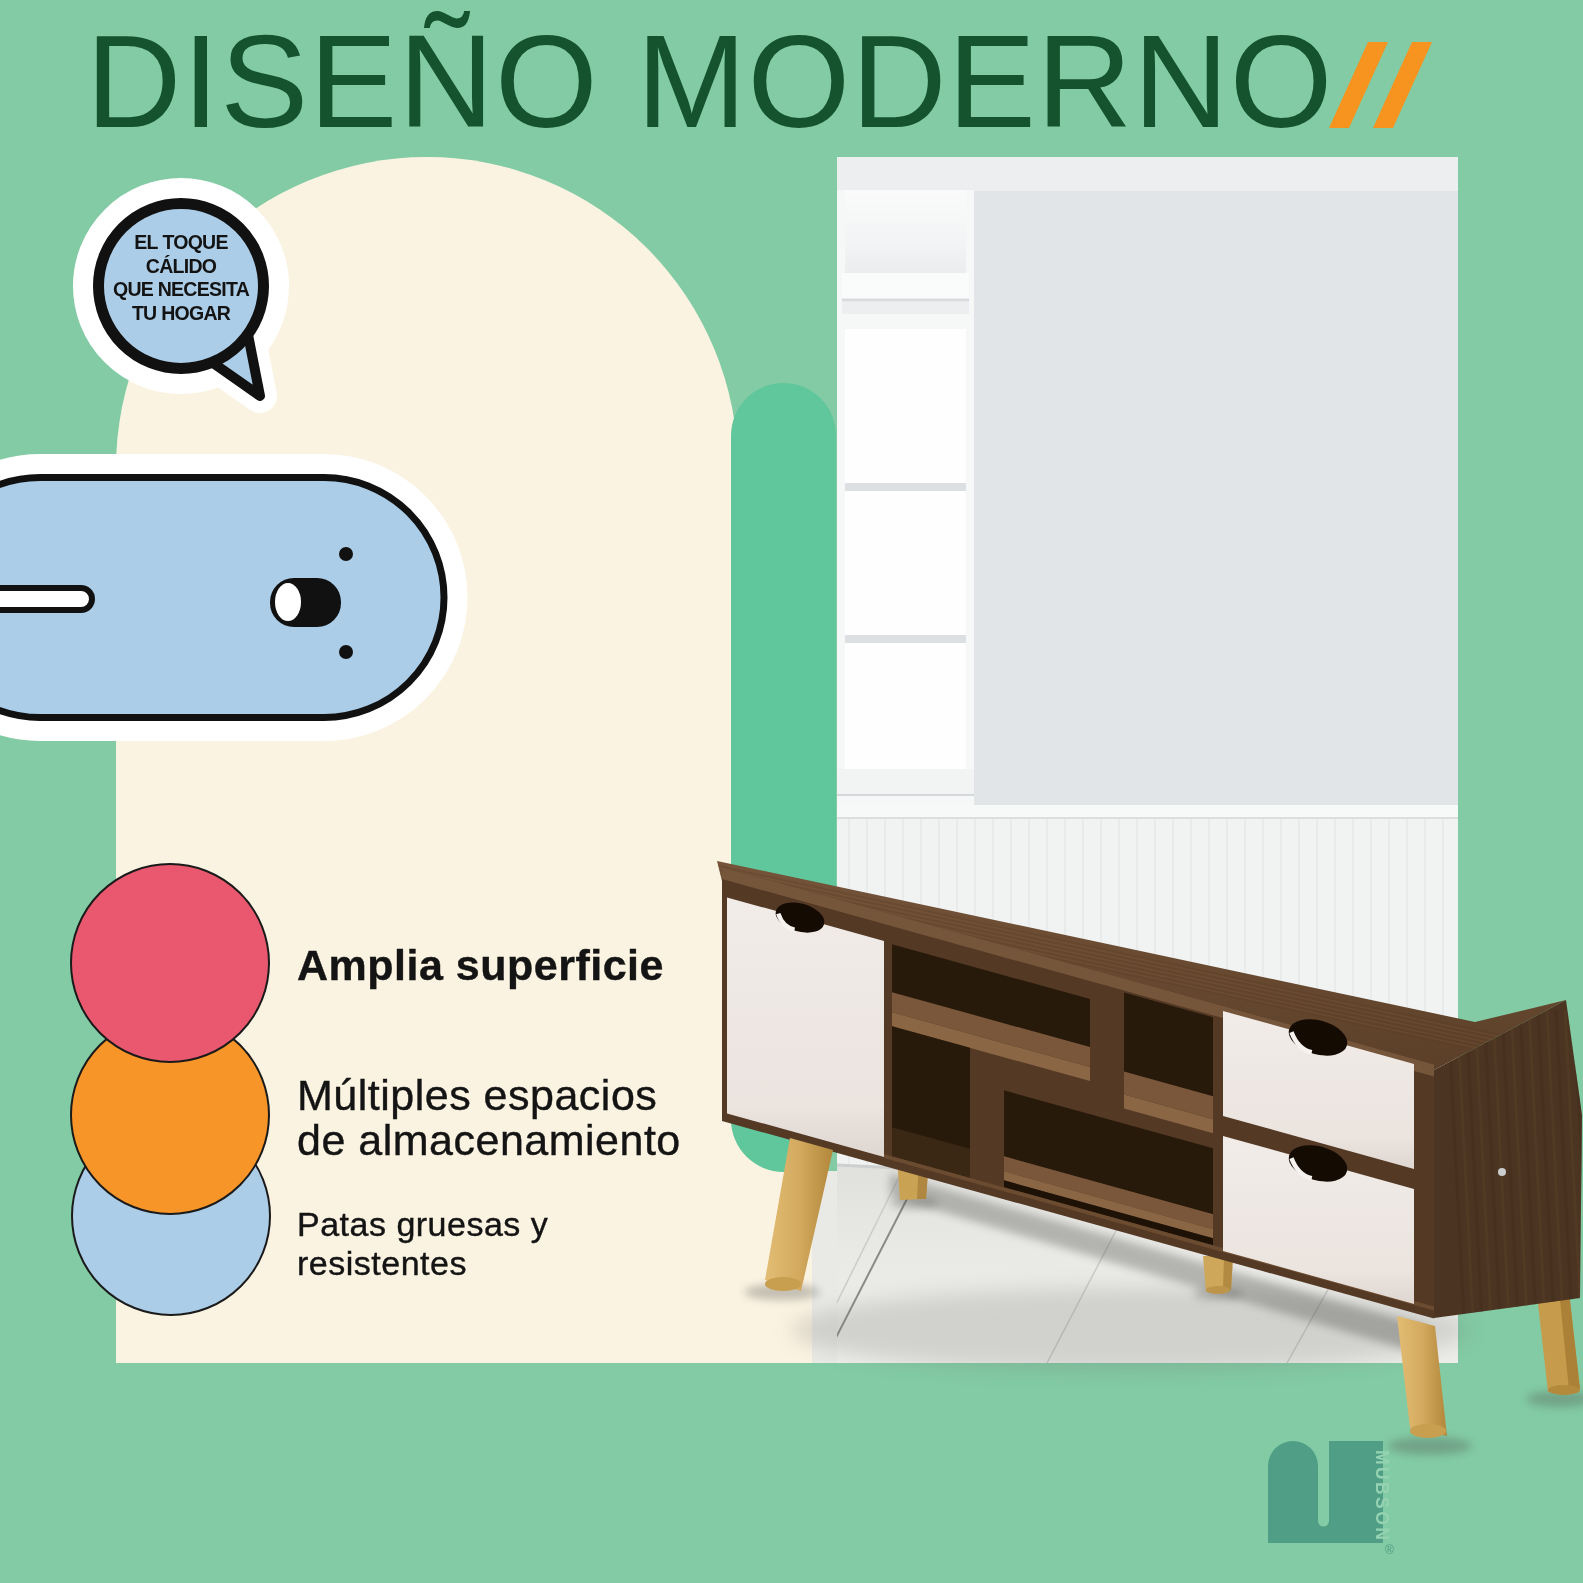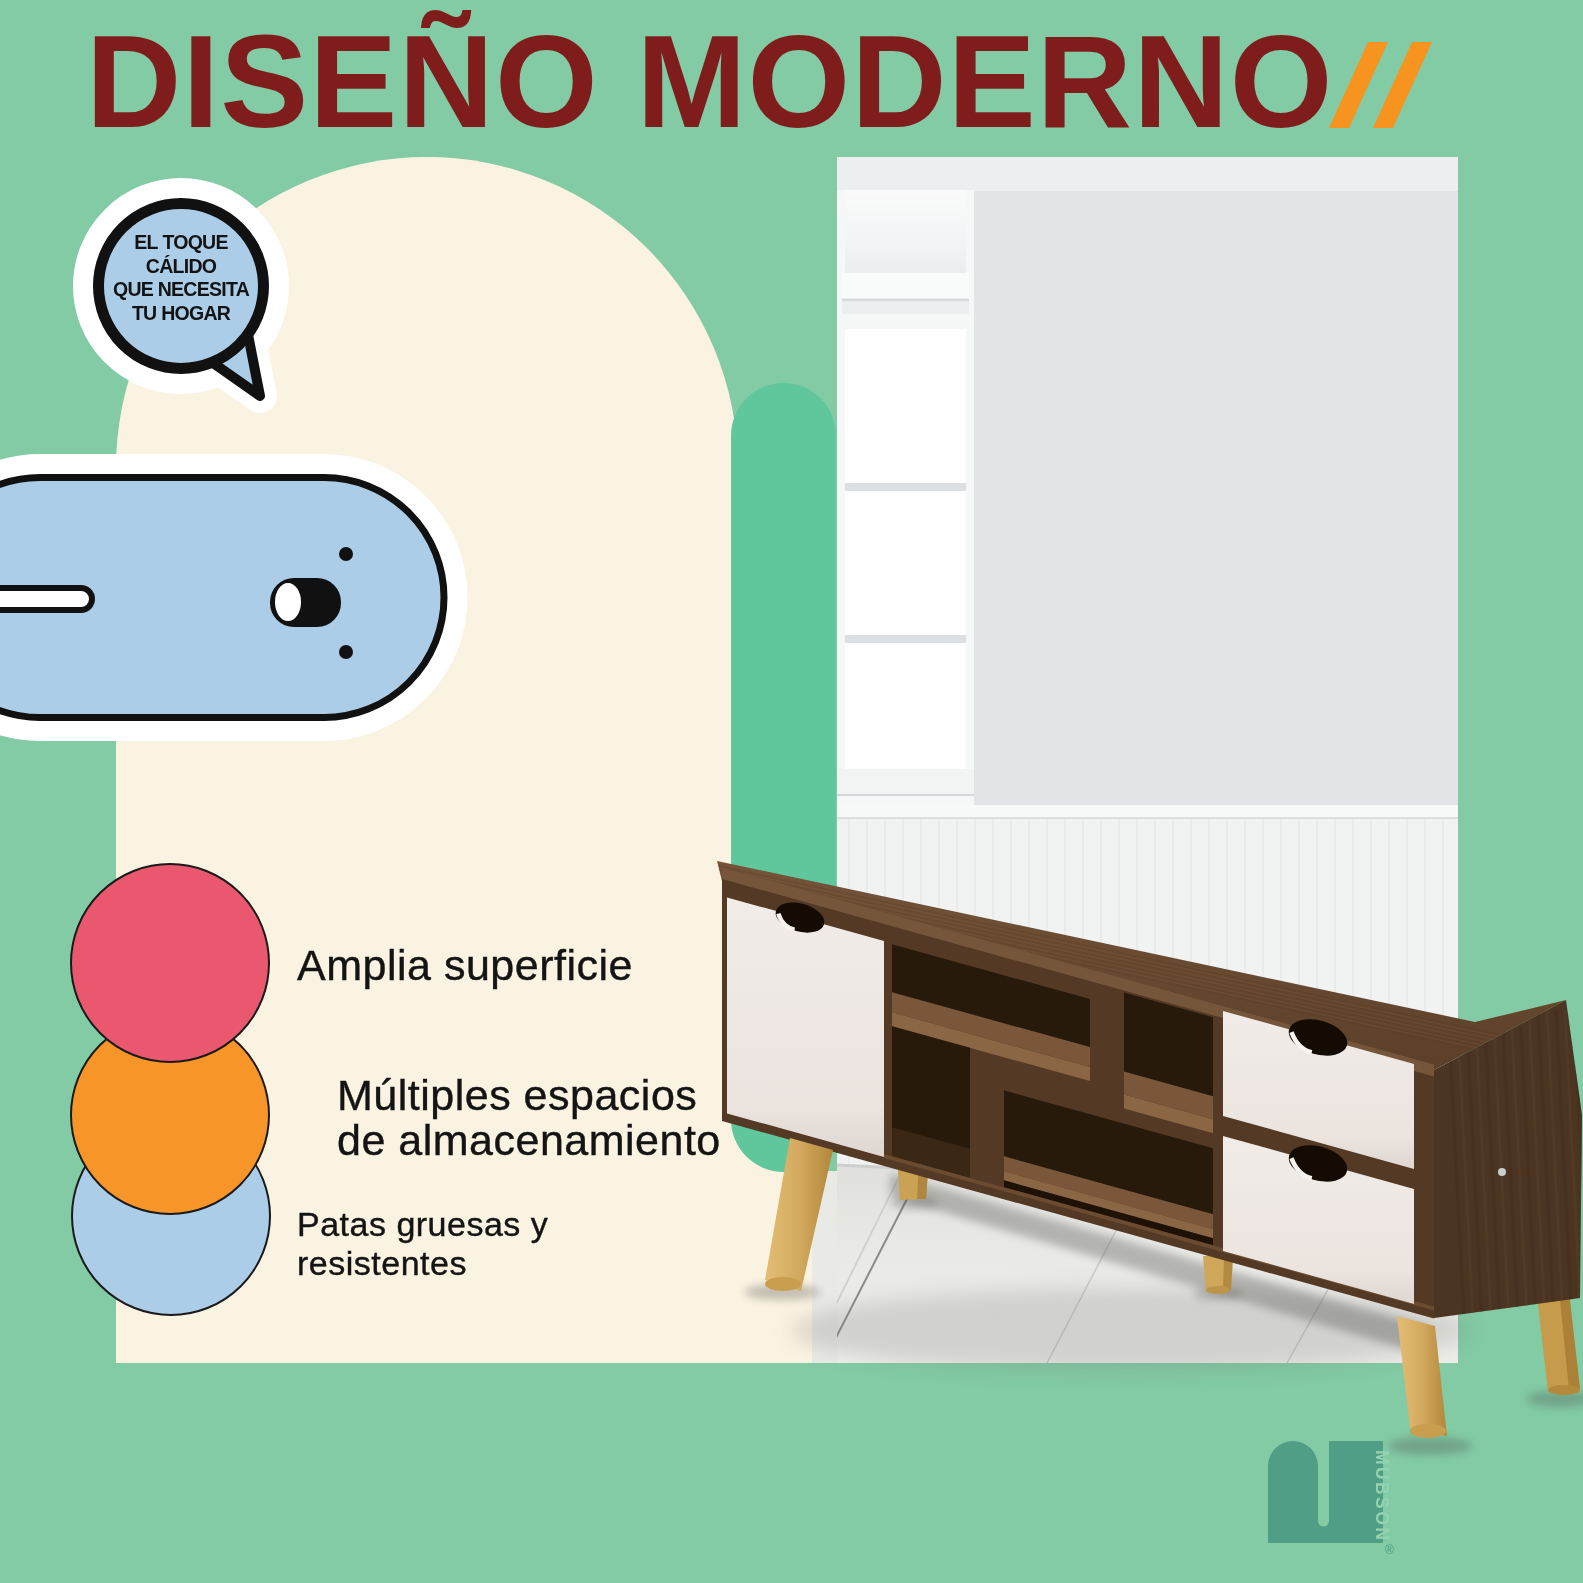--- a/index.html
+++ b/index.html
@@ -215,21 +215,21 @@
         <polygon points="790,1138 833,1150 801,1291 765,1280" fill="url(#legg)"></polygon>
         <ellipse cx="783" cy="1284" rx="18" ry="7" fill="#C89E4F"></ellipse>
       </g>
 <g>
         <polygon points="1397,1316 1435,1326 1447,1436 1410,1428" fill="url(#legg)"></polygon>
         <ellipse cx="1428" cy="1431" rx="18" ry="7" fill="#C89E4F"></ellipse>
       </g>
 </svg>
 </div>
 
-<div id="title" class="abs" style="left:86px;top:16px;font-size:132px;font-weight:bold;color:#7f1d1d;letter-spacing:1.1px;white-space:nowrap;line-height:1;">DISEÑO MODERNO</div>
+<div id="title" class="abs" style="left:86px;top:16px;font-size:132px;font-weight:normal;color:#14532d;letter-spacing:1.1px;white-space:nowrap;line-height:1;">DISEÑO MODERNO</div>
 
 <div class="abs" style="left:1368px;top:42px;width:20px;height:86px;background:#F7941F;transform:skewX(-24.4deg);transform-origin:top left;"></div>
 <div class="abs" style="left:1412px;top:42px;width:20px;height:86px;background:#F7941F;transform:skewX(-24.4deg);transform-origin:top left;"></div>
 
 <div class="abs" style="left:40px;top:150px;width:280px;height:280px;">
 <svg width="280" height="280" viewBox="40 150 280 280">
   <g>
     <circle cx="181" cy="286" r="82.5" fill="#FFFFFF" stroke="#FFFFFF" stroke-width="51"></circle>
     <path d="M 186 344 L 260 396 L 244 314 Z" fill="#FFFFFF" stroke="#FFFFFF" stroke-width="34" stroke-linejoin="round"></path>
     <path d="M 186 344 L 260 396 L 244 314 Z" fill="#ACCDE7" stroke="#111111" stroke-width="10" stroke-linejoin="round"></path>
@@ -252,23 +252,23 @@
   </g>
 </svg>
 </div>
 
 <div class="abs" style="left:71px;top:1116px;width:200px;height:200px;border-radius:50%;background:#ACCDE7;border:2px solid #1a1a1a;box-sizing:border-box;"></div>
 
 <div class="abs" style="left:70px;top:1015px;width:200px;height:200px;border-radius:50%;background:#F79528;border:2px solid #1a1a1a;box-sizing:border-box;"></div>
 
 <div class="abs" style="left:70px;top:863px;width:200px;height:200px;border-radius:50%;background:#E9586E;border:2px solid #1a1a1a;box-sizing:border-box;"></div>
 
-<div class="abs" style="left:297px;top:944px;font-size:43px;color:#141414;line-height:43px;letter-spacing:0.5px;-webkit-text-stroke:0.4px #141414;">Amplia superficie</div>
-
-<div class="abs" style="left:297px;top:1073px;font-size:43px;color:#141414;line-height:45px;letter-spacing:0.5px;margin-left:40px;-webkit-text-stroke:0.4px #141414;">Múltiples espacios<br>de almacenamiento</div>
+<div class="abs" style="left:297px;top:944px;font-size:43px;color:#141414;line-height:43px;letter-spacing:0.5px;font-weight:bold;-webkit-text-stroke:0.4px #141414;">Amplia superficie</div>
+
+<div class="abs" style="left:297px;top:1073px;font-size:43px;color:#141414;line-height:45px;letter-spacing:0.5px;-webkit-text-stroke:0.4px #141414;">Múltiples espacios<br>de almacenamiento</div>
 
 <div class="abs" style="left:297px;top:1205px;font-size:34px;color:#141414;line-height:39px;letter-spacing:0.5px;-webkit-text-stroke:0.4px #141414;">Patas gruesas y<br>resistentes</div>
 
 <div class="abs" style="left:1255px;top:1430px;width:160px;height:140px;">
 <svg width="160" height="140" viewBox="1255 1430 160 140">
   <path d="M 1268 1543 L 1268 1466 A 25 25 0 0 1 1318 1466 L 1318 1521 A 5.5 5.5 0 0 0 1329 1521 L 1329 1441 L 1383 1441 L 1383 1543 Z" fill="#4F9E85"></path>
   <text x="1376" y="1450" font-size="17.5" font-weight="bold" letter-spacing="2.4" fill="#95D2B2" transform="rotate(90 1376 1450)">MUBSON</text>
   <text x="1385" y="1554" font-size="12" fill="#4F9E85">®</text>
 </svg>
 </div>

